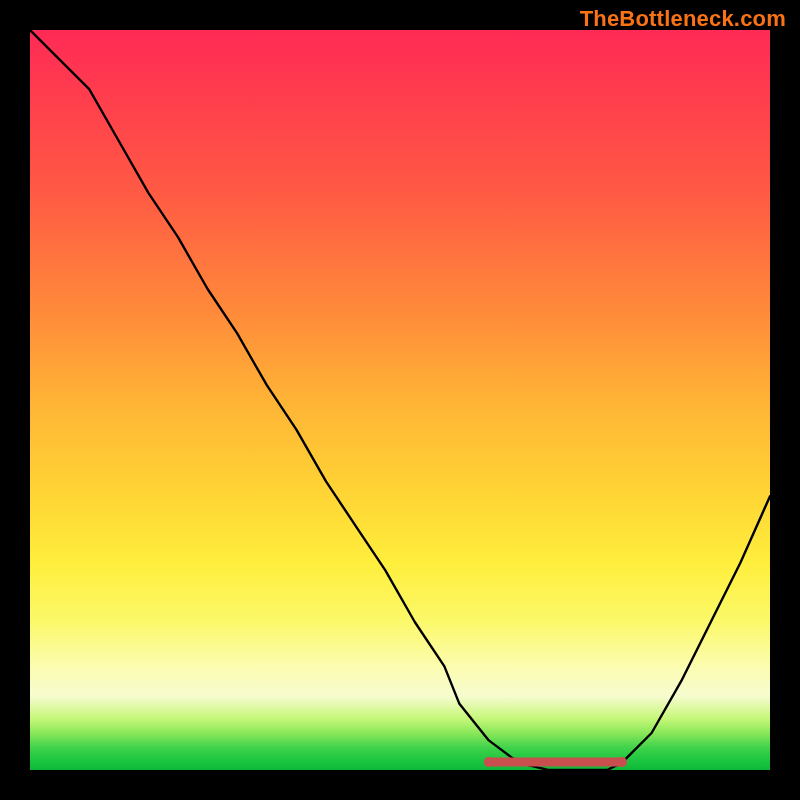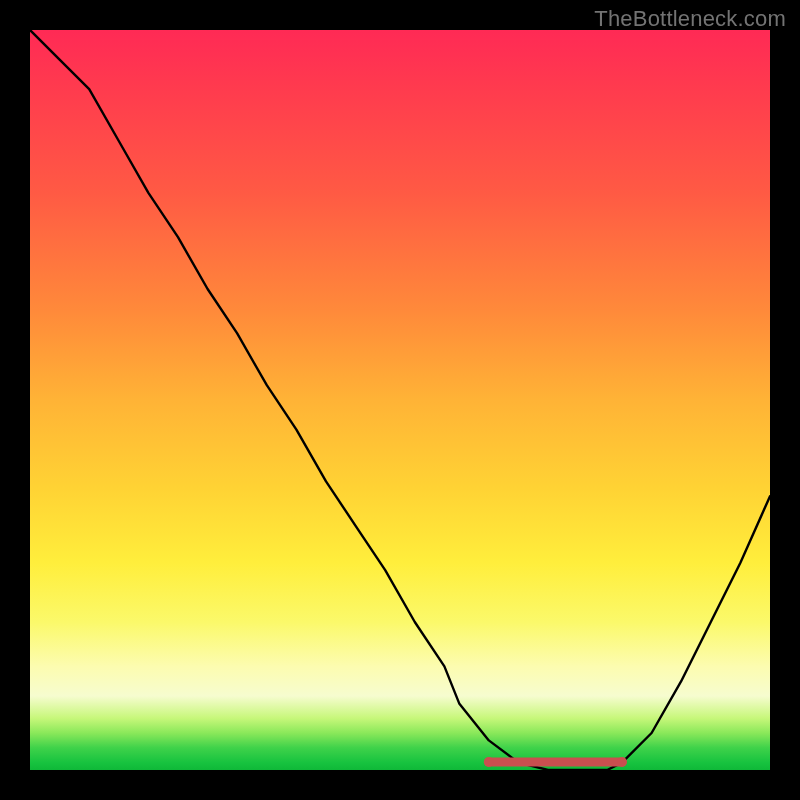--- a/index.html
+++ b/index.html
@@ -14,23 +14,23 @@
   .stage {
     position: relative;
     width: 800px;
     height: 800px;
     background: #000;
   }
   .watermark {
     position: absolute;
     top: 6px;
     right: 14px;
-    color: #737373;
+    color: #f97316;
     font-size: 22px;
-    font-weight: 400;
+    font-weight: 700;
     letter-spacing: 0.2px;
     z-index: 10;
     user-select: none;
     text-align: right;
   }
   .plot-clip {
     position: absolute;
     left: 30px;
     top: 30px;
     width: 740px;

